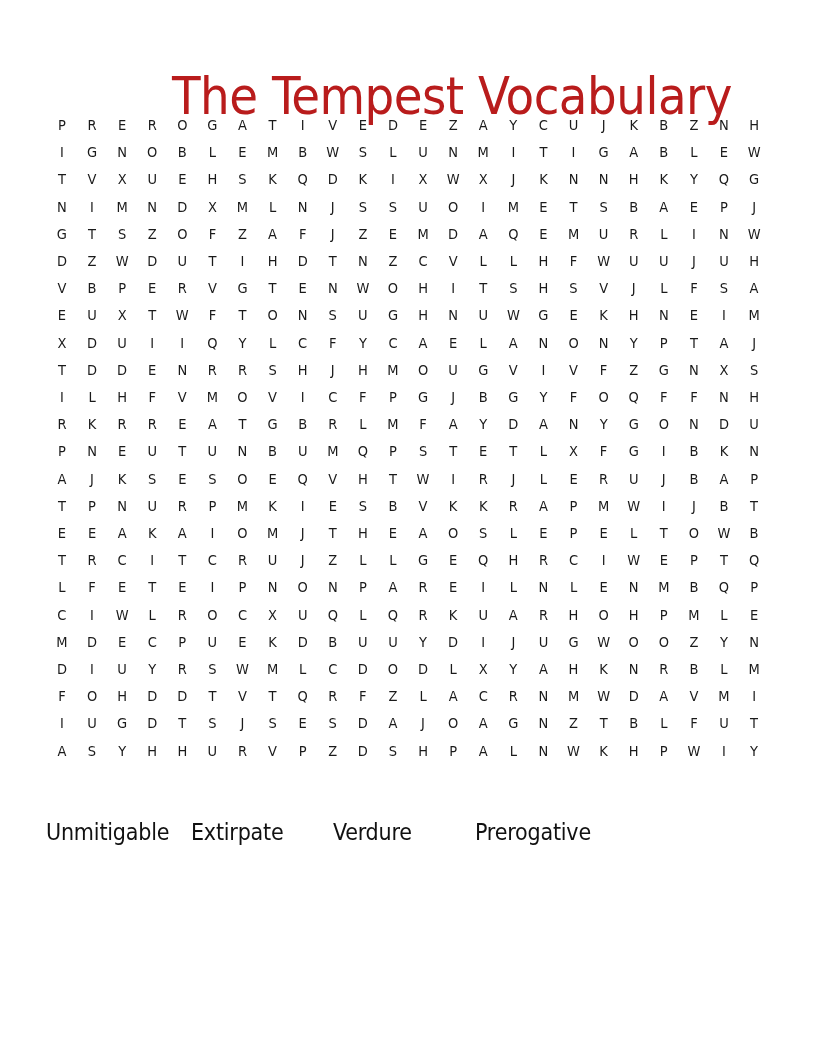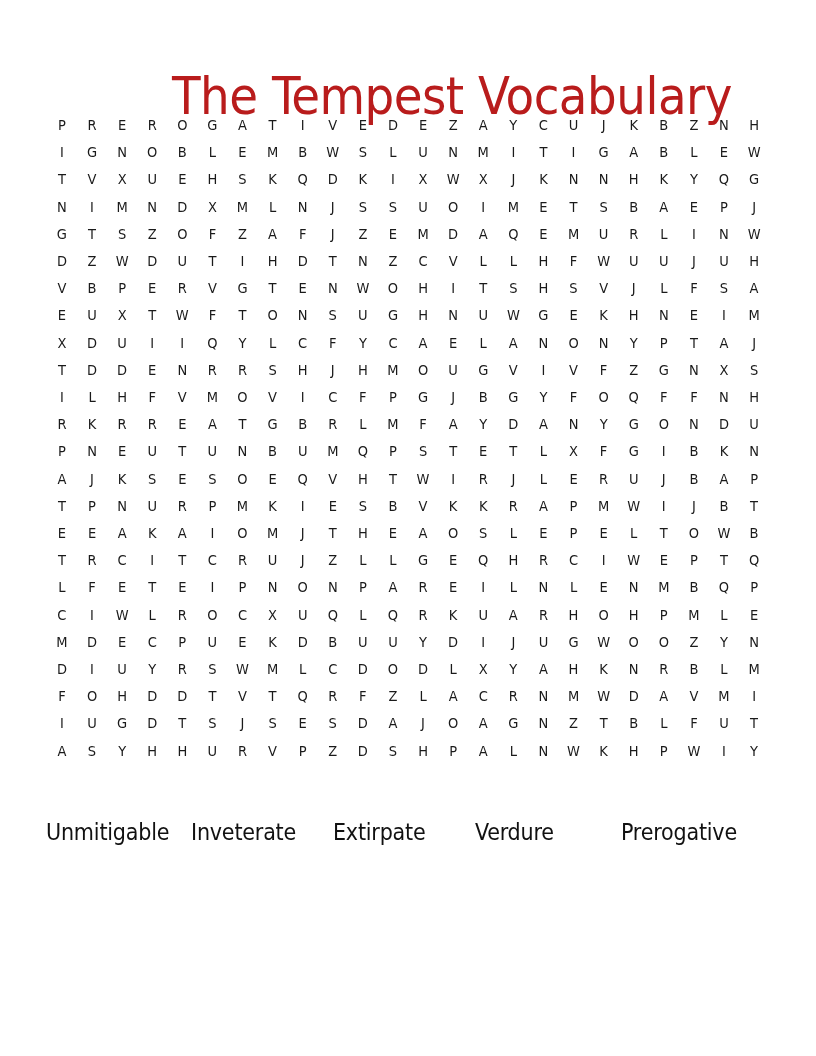--- a/index.html
+++ b/index.html
@@ -724,19 +724,18 @@
             <td>W</td>
             <td>I</td>
             <td>Y</td>
           </tr>
         </tbody>
     </table>
   </div>
 
   <div class="wordlist">
       <div class="word-item">Unmitigable</div>
-      <div class="word-item">Inveterate</div>
       <div class="word-item">Extirpate</div>
       <div class="word-item">Verdure</div>
       <div class="word-item">Prerogative</div>
     </div>
 
 </div>
 
 </body></html>

